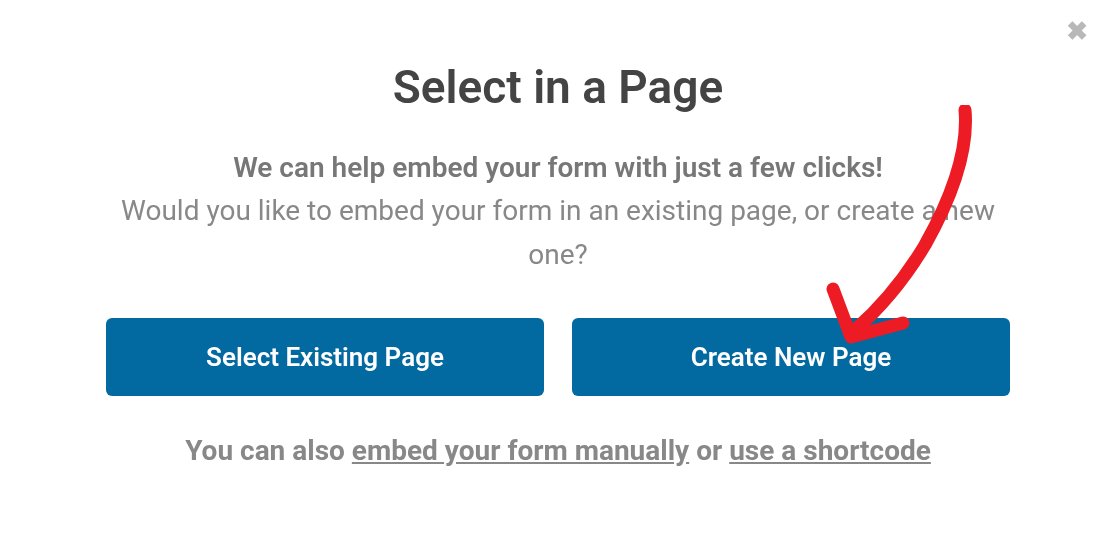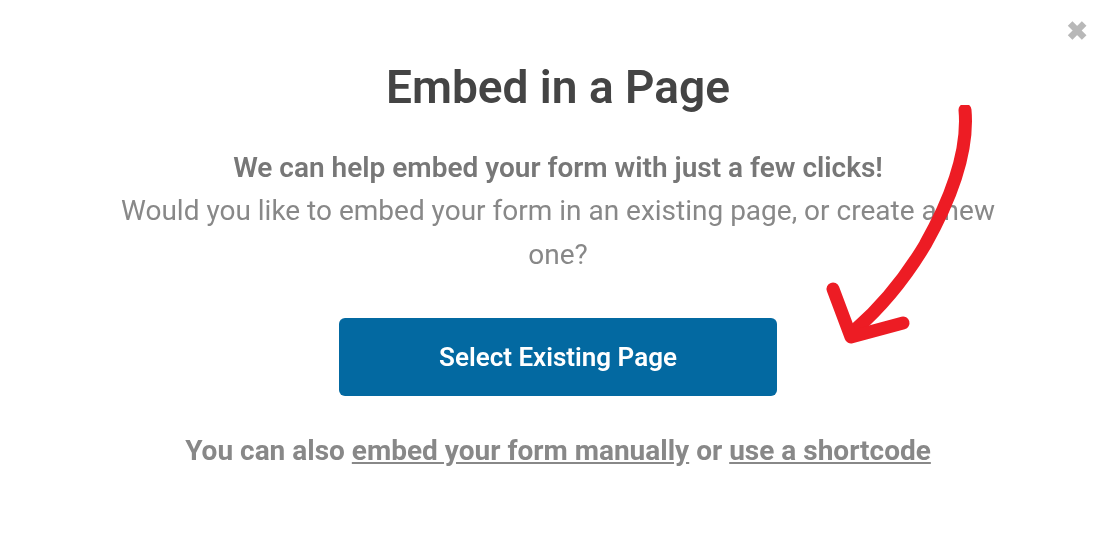--- a/index.html
+++ b/index.html
@@ -88,29 +88,30 @@
       z-index: 10;
     }
   </style>
 </head>
 <body>
 
 <div class="modal">
 
   <div class="close-btn">✖</div>
 
-  <h1 class="modal-title">Embed in a Page</h1>
+  <h1 class="modal-title">Select in a Page</h1>
 
   <p class="modal-subtitle">
     <span class="lead">We can help embed your form with just a few clicks!</span><br>
     <span>Would you like to embed your form in an existing page, or create a new one?</span>
   </p>
 
   <div class="button-row">
     <button class="btn">Select Existing Page</button>
+    <button class="btn">Create New Page</button>
   </div>
 
   <p class="footer-text">
     <span>You can also </span><a>embed your form manually</a><span> or </span><a>use a shortcode</a>
   </p>
 
   <svg class="annotation-arrow" viewBox="0 0 200 260">
     <path d="M 150 5 Q 155 60 110 140 Q 80 190 40 225" stroke="#ed1c24" stroke-width="13" fill="none" stroke-linecap="round"></path>
     <path d="M 18 184 L 36 232 L 88 218" stroke="#ed1c24" stroke-width="13" fill="none" stroke-linecap="round" stroke-linejoin="round"></path>
   </svg>

